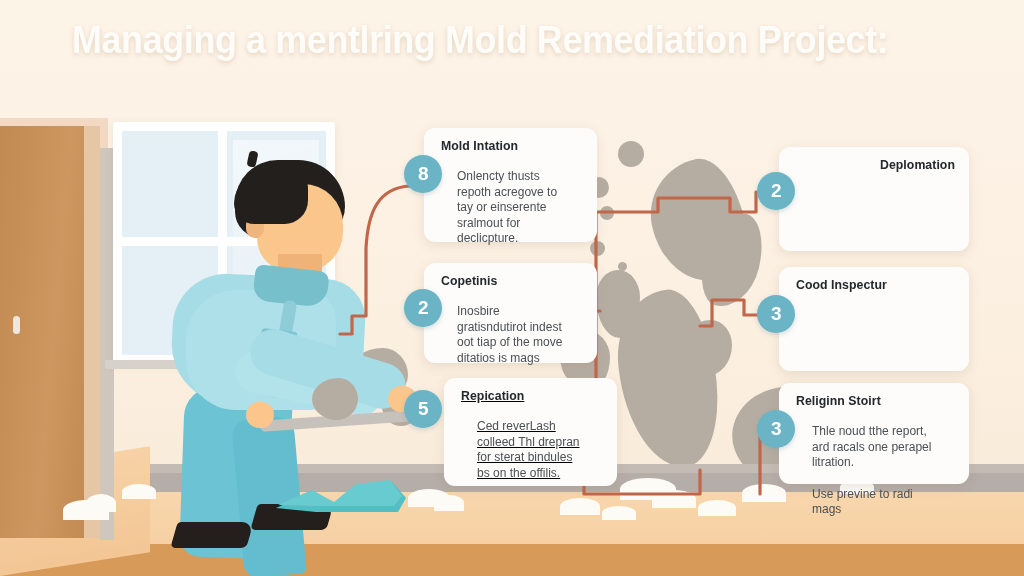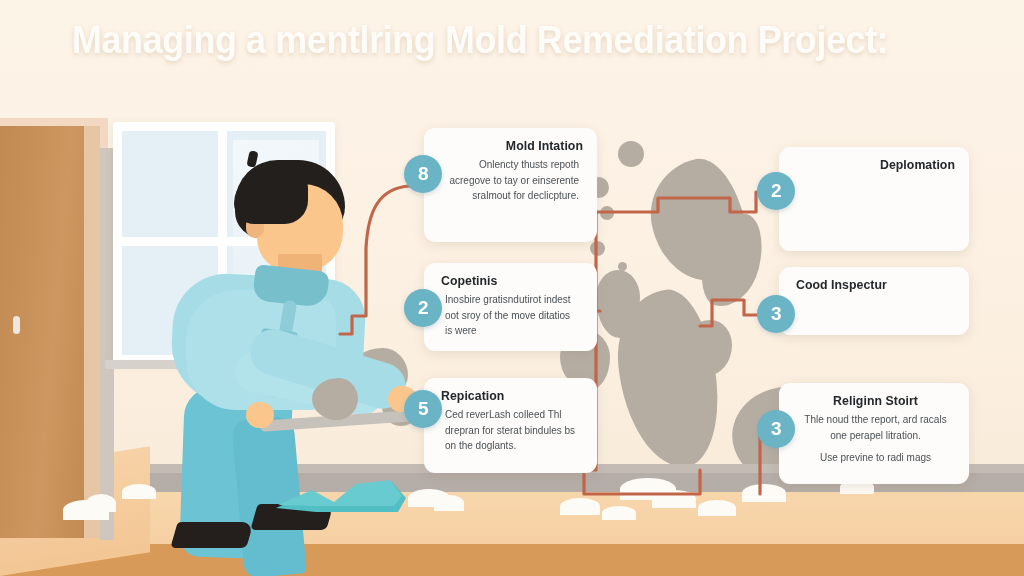--- a/index.html
+++ b/index.html
@@ -112,21 +112,21 @@
         font-family:"Liberation Sans","DejaVu Sans",sans-serif;
         text-shadow:0 2px 5px rgba(176,140,100,.30);
         transform:scaleX(.92);transform-origin:left center;white-space:nowrap;}
 
   
   .card{position:absolute;background:#FDFCFA;border-radius:11px;
         box-shadow:0 3px 11px rgba(150,120,95,.17);
         padding:11px 14px 12px 17px;box-sizing:border-box;}
   .card h3{margin:0 0 4px 0;font-size:12.3px;font-weight:bold;color:#23282C;
         letter-spacing:.05px;}
-  .card p{margin:4px;font-size:10px;line-height:15.6px;color:#4A5055;}
+  .card p{margin:16px;font-size:12px;line-height:15.6px;color:#4A5055;}
   .card p + p{margin-top:7px;}
   .badge{position:absolute;width:38px;height:38px;border-radius:19px;
         background:#6AB4C6;color:#FFFFFF;
         display:flex;align-items:center;justify-content:center;
         font-size:19px;font-weight:bold;letter-spacing:-.5px;
         box-shadow:0 2px 5px rgba(120,150,165,.30);z-index:4;}
 </style>
 </head>
 <body>
 
@@ -244,48 +244,48 @@
                L596 212 L596 470 L584 470 L584 494 L700 494 L700 470"></path>
 
       <path d="M780 315 L744 315 L744 300 L712 300 L712 326 L700 326"></path>
 
       <path d="M780 430 L760 430 L760 494"></path>
     </g>
   </svg>
 
   <div class="title">Managing a mentlring Mold Remediation Project:</div>
 
-  <div class="card" style="left:424px;top:128px;width:173px;height:114px;text-align:right;">
+  <div class="card" style="left:424px;top:128px;width:173px;height:114px;">
     <h3>Mold Intation</h3>
     <p>Onlencty thusts repoth acregove to tay or einserente sralmout for declicpture.</p>
   </div>
   <div class="badge" style="left:404px;top:155px;">8</div>
 
-  <div class="card" style="left:424px;top:263px;width:173px;height:88px;">
+  <div class="card" style="left:424px;top:263px;width:173px;height:100px;">
     <h3>Copetinis</h3>
-    <p>Inosbire gratisndutirot indest oot sroy of the move ditatios is were</p>
+    <p>Inosbire gratisndutirot indest oot tiap of the move ditatios is mags</p>
   </div>
   <div class="badge" style="left:404px;top:289px;">2</div>
 
-  <div class="card" style="left:424px;top:378px;width:173px;height:95px;">
+  <div class="card" style="left:444px;top:378px;width:173px;height:108px;text-decoration:underline;">
     <h3>Repication</h3>
-    <p>Ced reverLash colleed Thl drepran for sterat bindules bs on the doglants.</p>
+    <p>Ced reverLash colleed Thl drepran for sterat bindules bs on the offilis.</p>
   </div>
   <div class="badge" style="left:404px;top:390px;">5</div>
 
   <div class="card" style="left:779px;top:147px;width:190px;height:104px;text-align:right;">
     <h3>Deplomation</h3>
   </div>
   <div class="badge" style="left:757px;top:172px;">2</div>
 
-  <div class="card" style="left:779px;top:267px;width:190px;height:68px;">
+  <div class="card" style="left:779px;top:267px;width:190px;height:104px;">
     <h3>Cood Inspectur</h3>
   </div>
   <div class="badge" style="left:757px;top:295px;">3</div>
 
-  <div class="card" style="left:779px;top:383px;width:190px;height:101px;text-align:center;">
+  <div class="card" style="left:779px;top:383px;width:190px;height:101px;">
     <h3>Religinn Stoirt</h3>
     <p>Thle noud tthe report, ard racals one perapel litration.</p>
     <p>Use previne to radi mags</p>
   </div>
   <div class="badge" style="left:757px;top:410px;">3</div>
 
 </div>
 
 </body></html>

